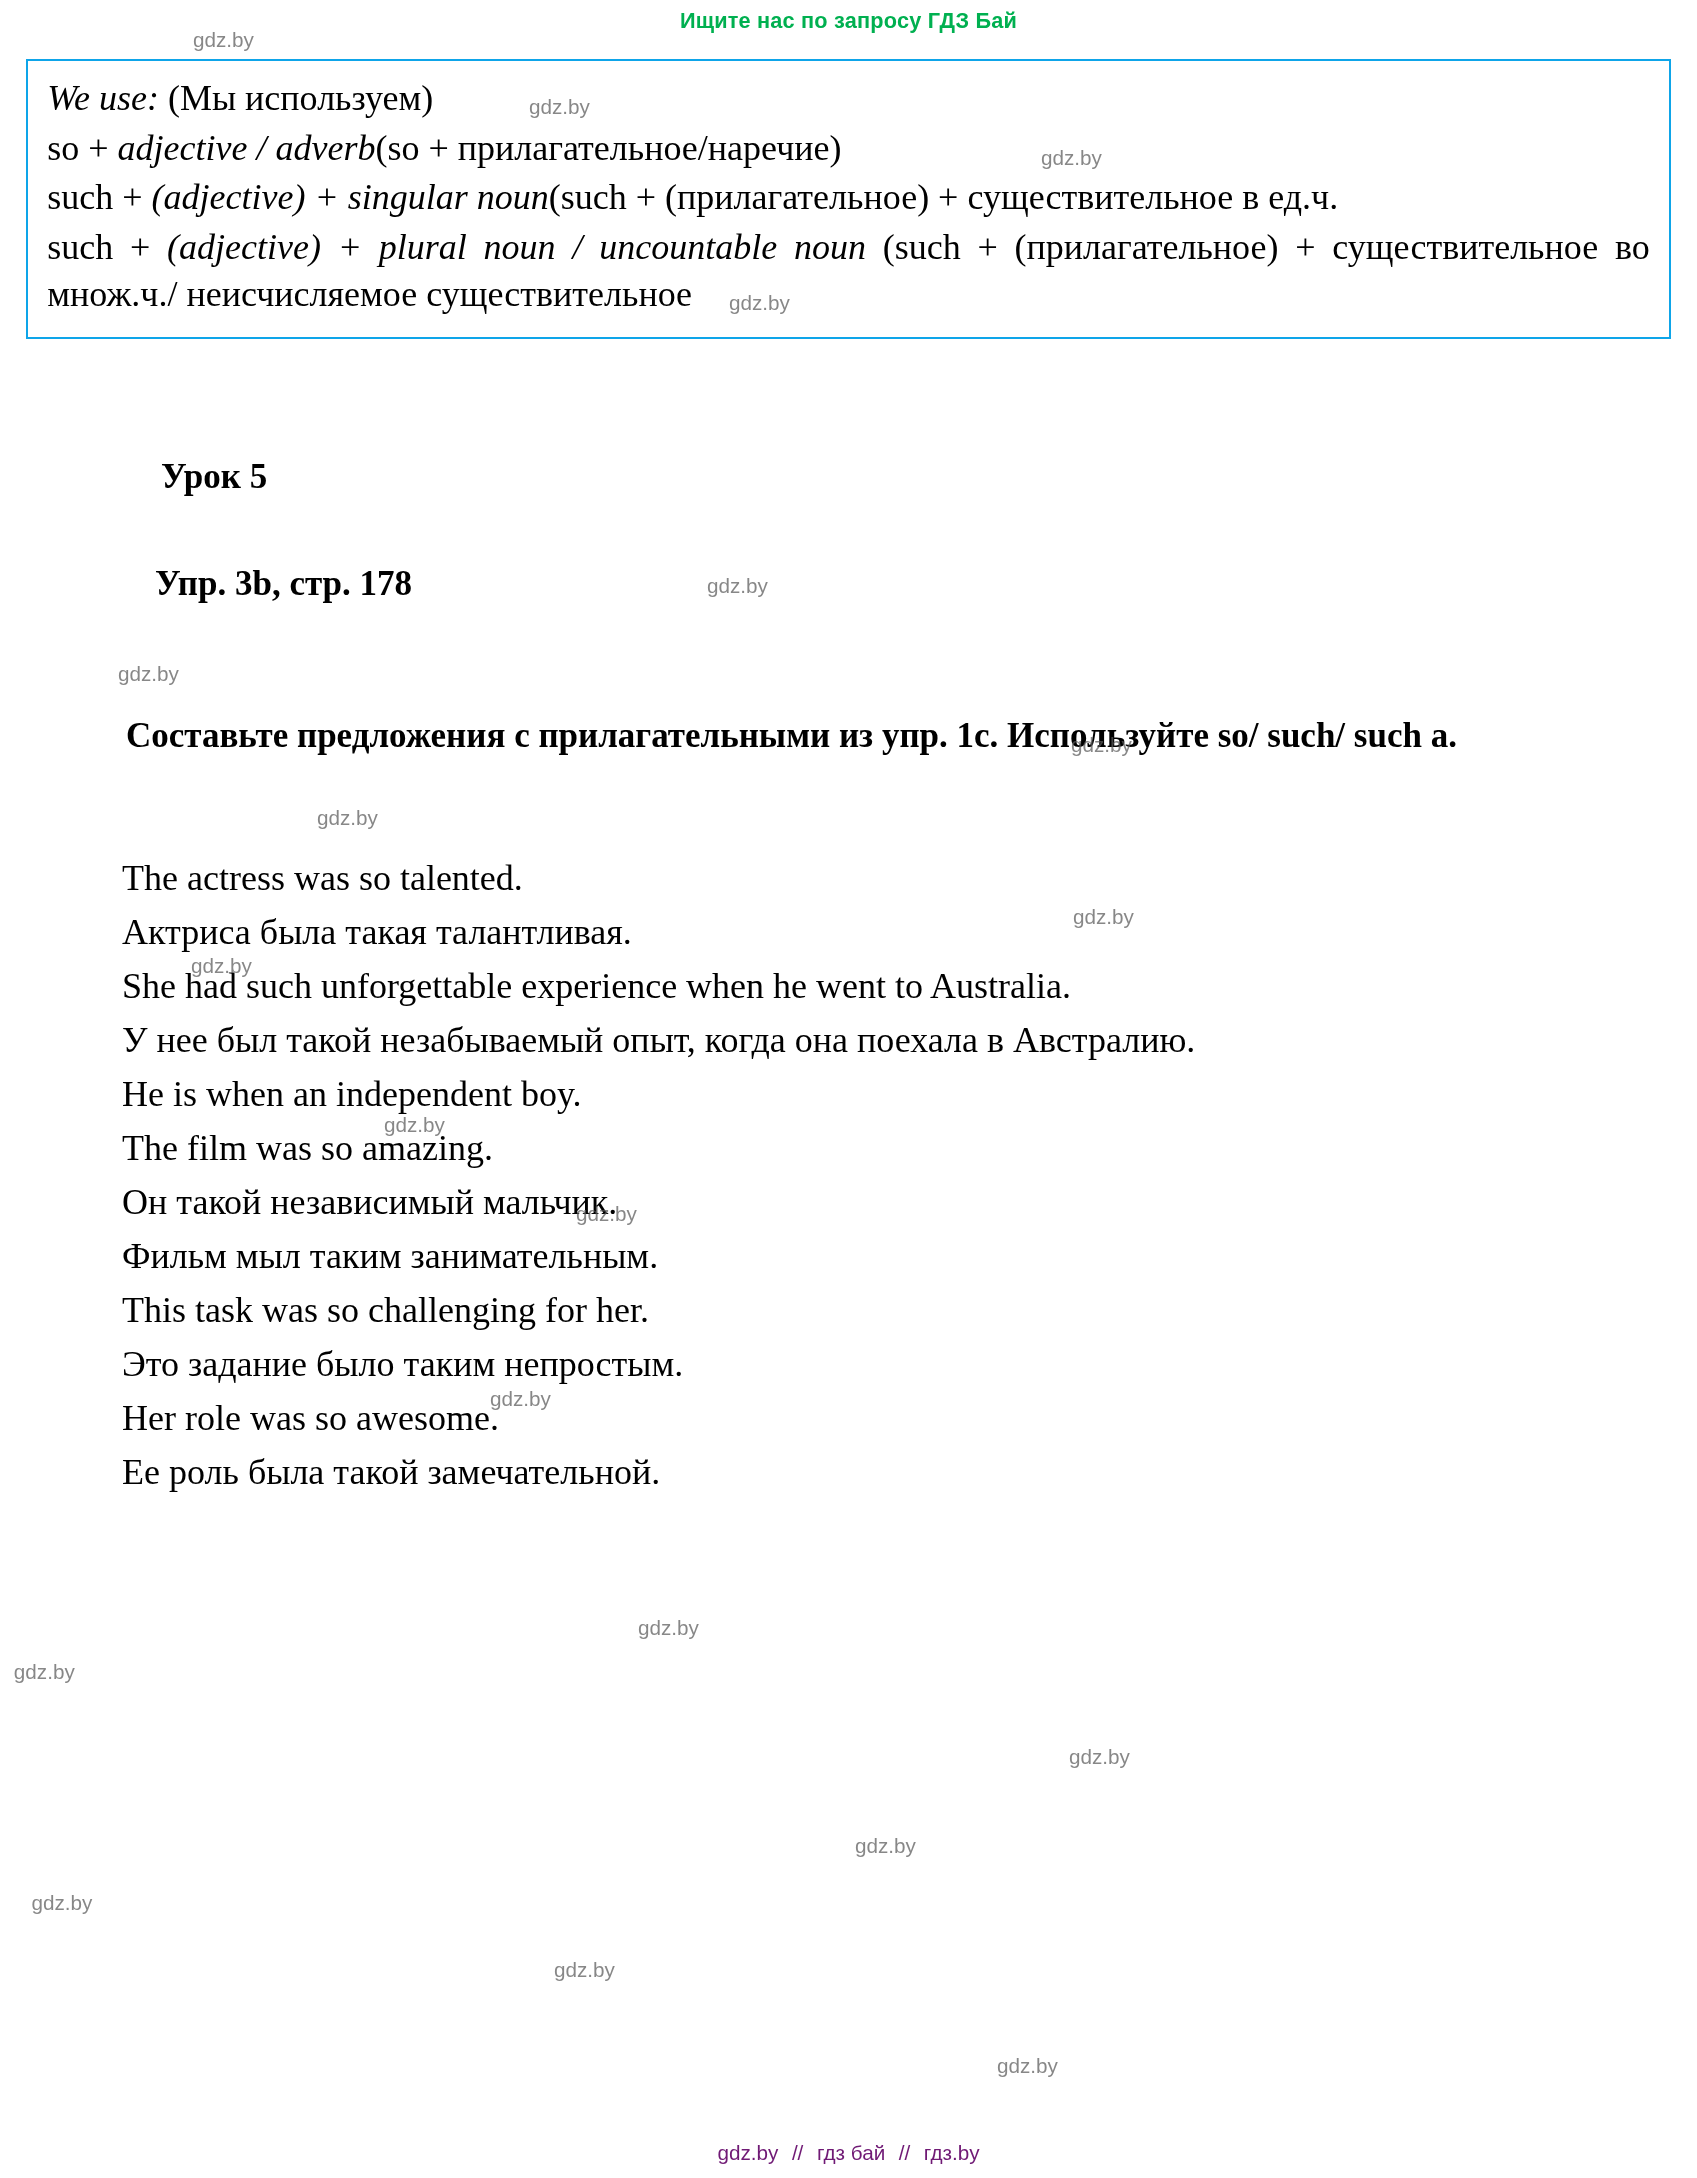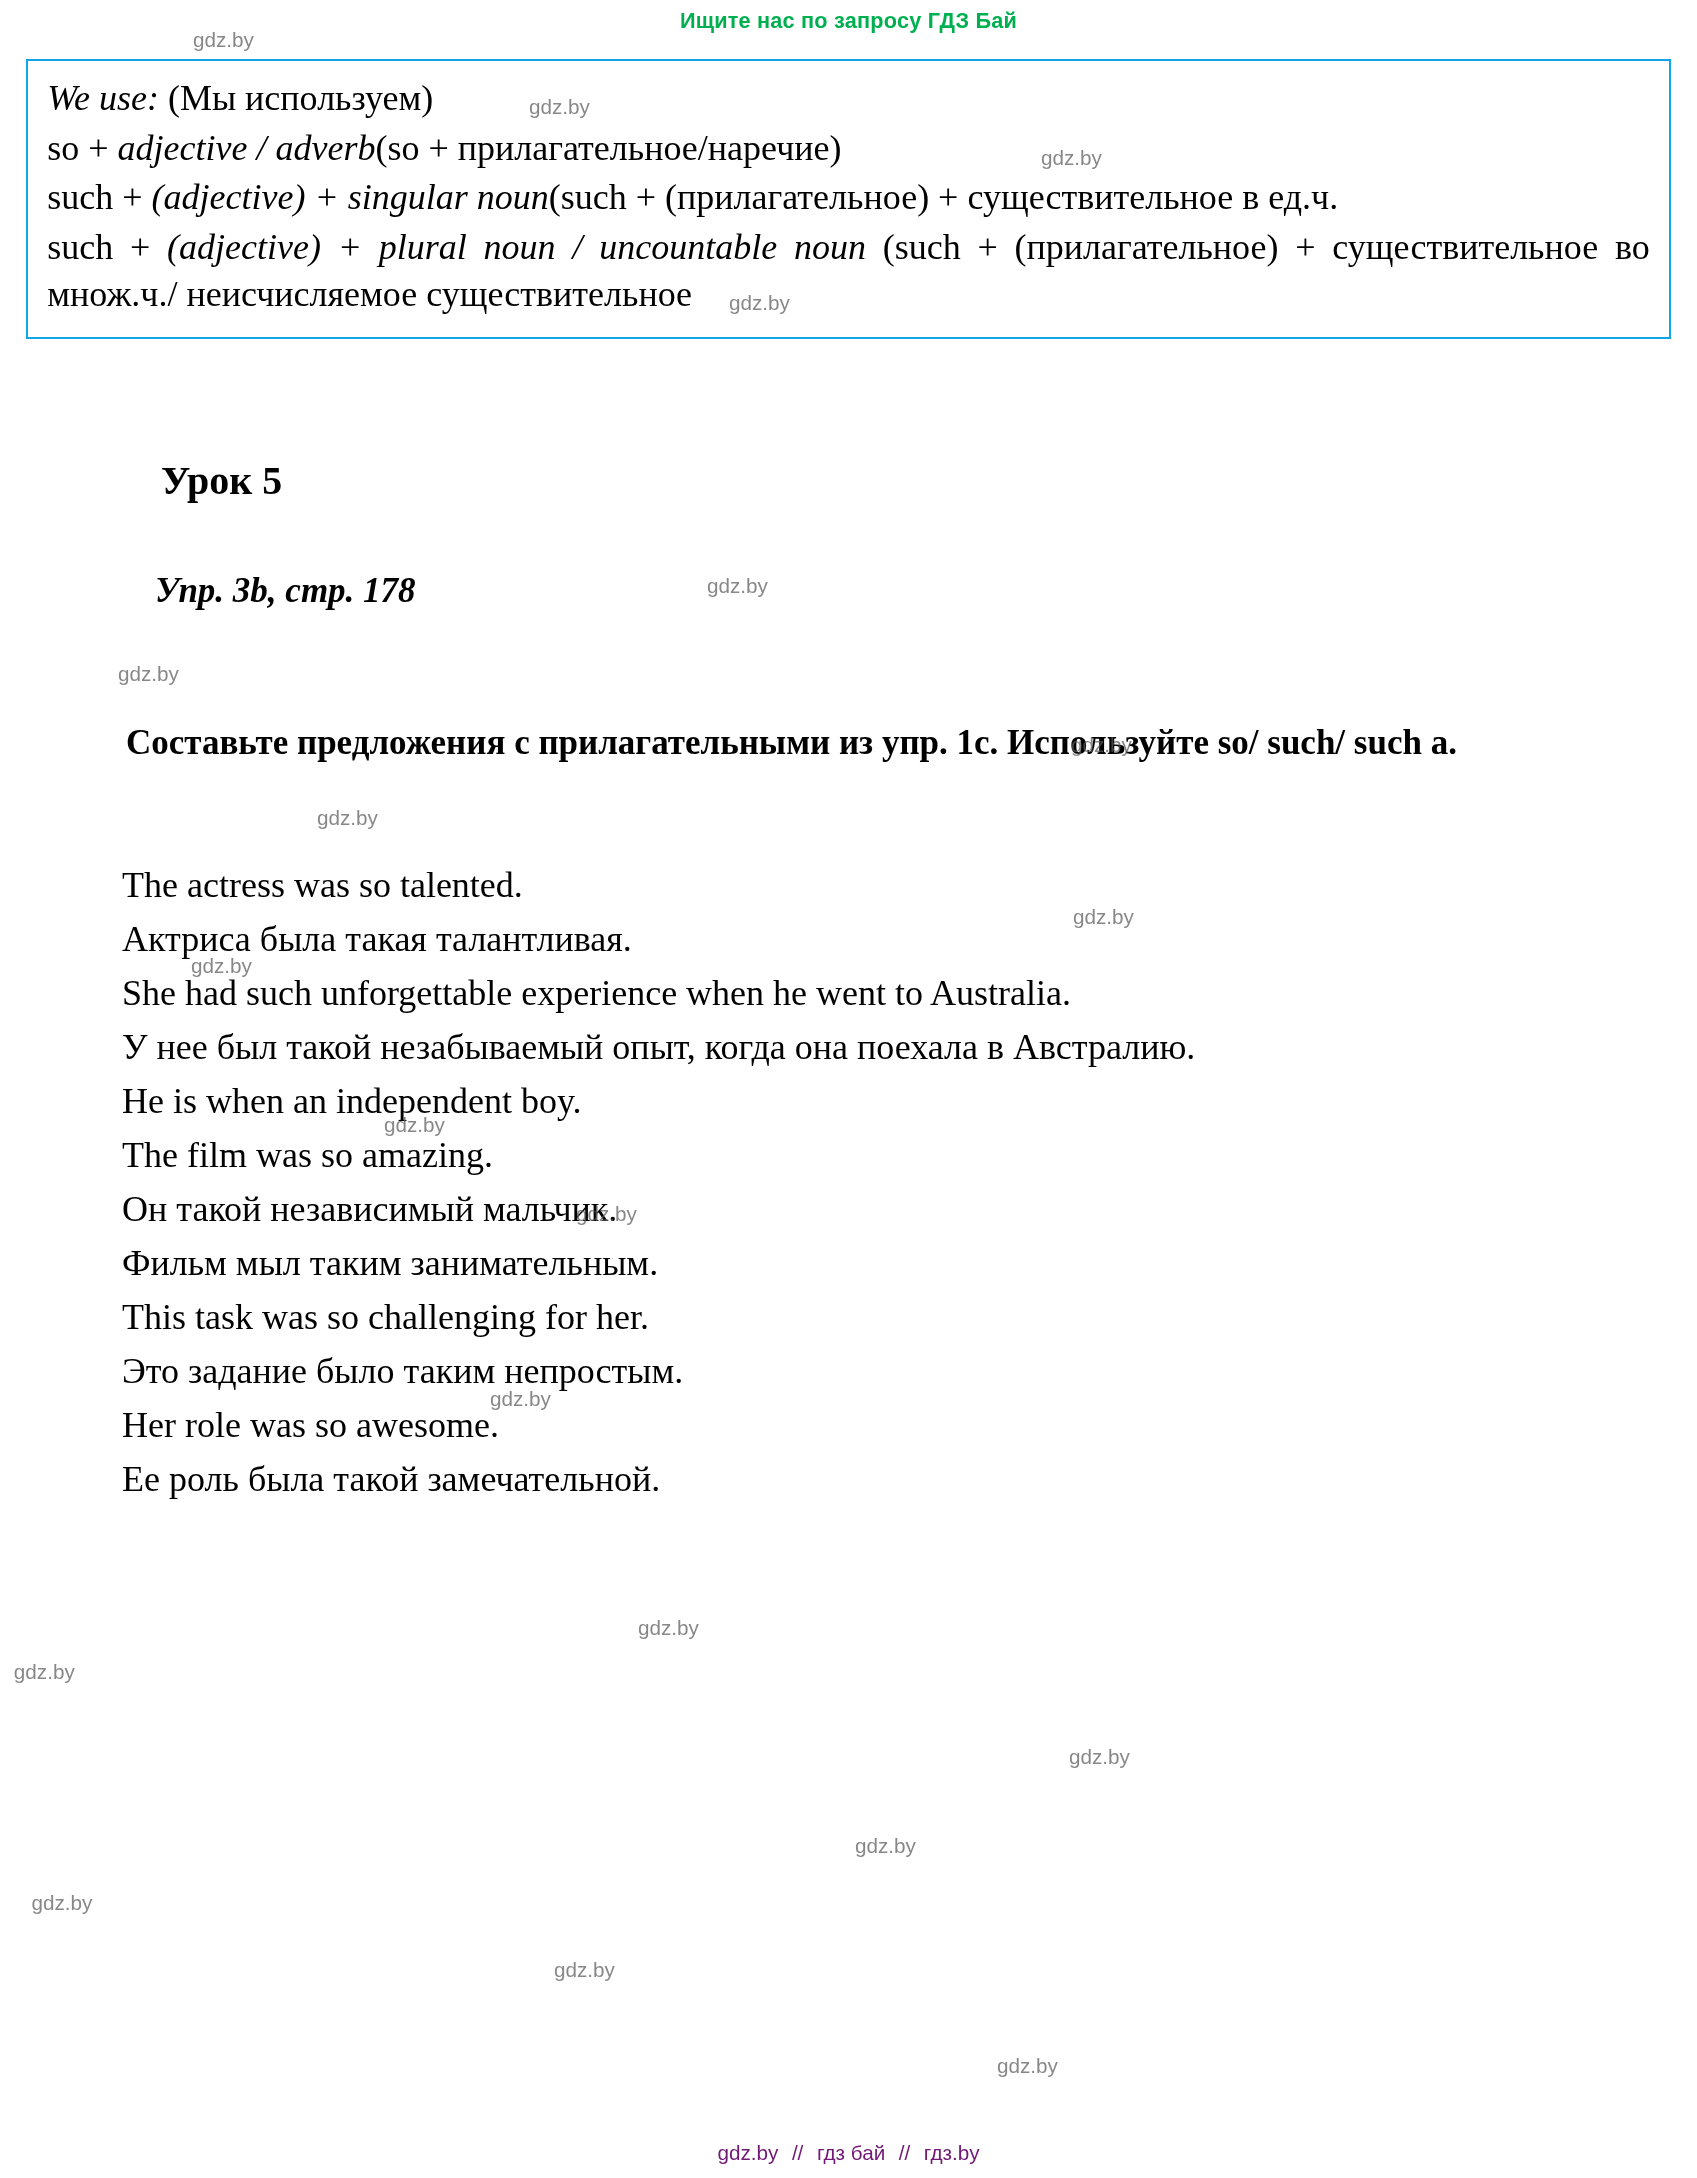--- a/index.html
+++ b/index.html
@@ -58,29 +58,28 @@
     margin: 0 35px;
     position: relative;
   }
   .spacer-1 { height: 53px; }
   .unit-title {
     font-size: 35px;
     font-weight: bold;
     margin: 0 0 0 126px;
   }
   .lesson-title {
-    font-size: 40px;
+    font-size: 35px;
     font-weight: bold;
     margin: 65px 0 0 126px;
   }
   .task-ref {
     font-size: 35px;
     font-weight: bold;
     margin: 67px 0 0 120px;
-    font-style: italic;
   }
   .task-instruction {
     font-size: 35px;
     font-weight: bold;
     margin: 108px 0 0 0;
     text-indent: 91px;
     line-height: 1.35;
     text-align: left;
   }
   .answers {

